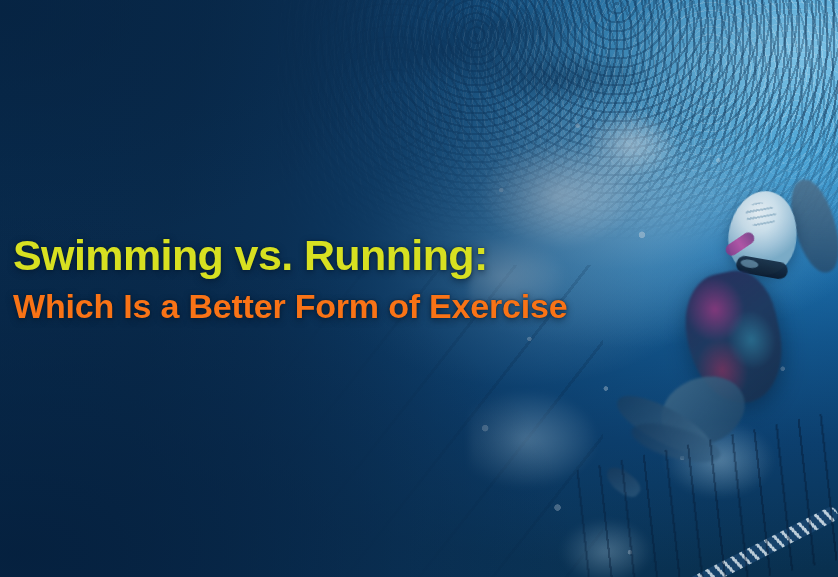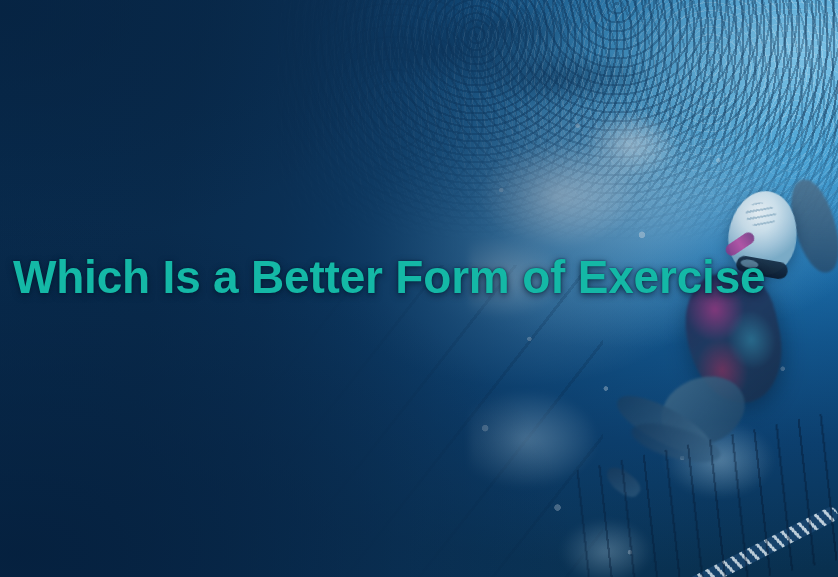--- a/index.html
+++ b/index.html
@@ -340,26 +340,26 @@
     margin: 0;
     font-size: 43px;
     font-weight: 700;
     line-height: 1.08;
     letter-spacing: -0.6px;
     color: #d7e021;
     text-shadow: 0 2px 7px rgba(4,24,46,.72), 0 0 2px rgba(4,24,46,.6);
     white-space: nowrap;
   }
   .headline-line2 {
-    margin: 20px 0 0 0;
-    font-size: 46px;
+    margin: 10px 0 0 0;
+    font-size: 34px;
     font-weight: 700;
     line-height: 1.1;
     letter-spacing: -0.2px;
-    color: #14b8a6;
+    color: #f97316;
     text-shadow: 0 2px 7px rgba(4,24,46,.78), 0 0 2px rgba(4,24,46,.65);
     white-space: nowrap;
   }
 </style>
 </head>
 <body>
 
 <div class="banner">
 
   <div class="photo">
@@ -388,16 +388,17 @@
     <div class="layer-lanerope">
       <div class="rope"></div>
     </div>
     <div class="layer-grate"></div>
   </div>
 
   <div class="overlay-navy"></div>
   <div class="overlay-corner"></div>
 
   <div class="headline">
+    <h1 class="headline-line1">Swimming vs. Running:</h1>
     <h2 class="headline-line2">Which Is a Better Form of Exercise</h2>
   </div>
 
 </div>
 
 </body></html>

